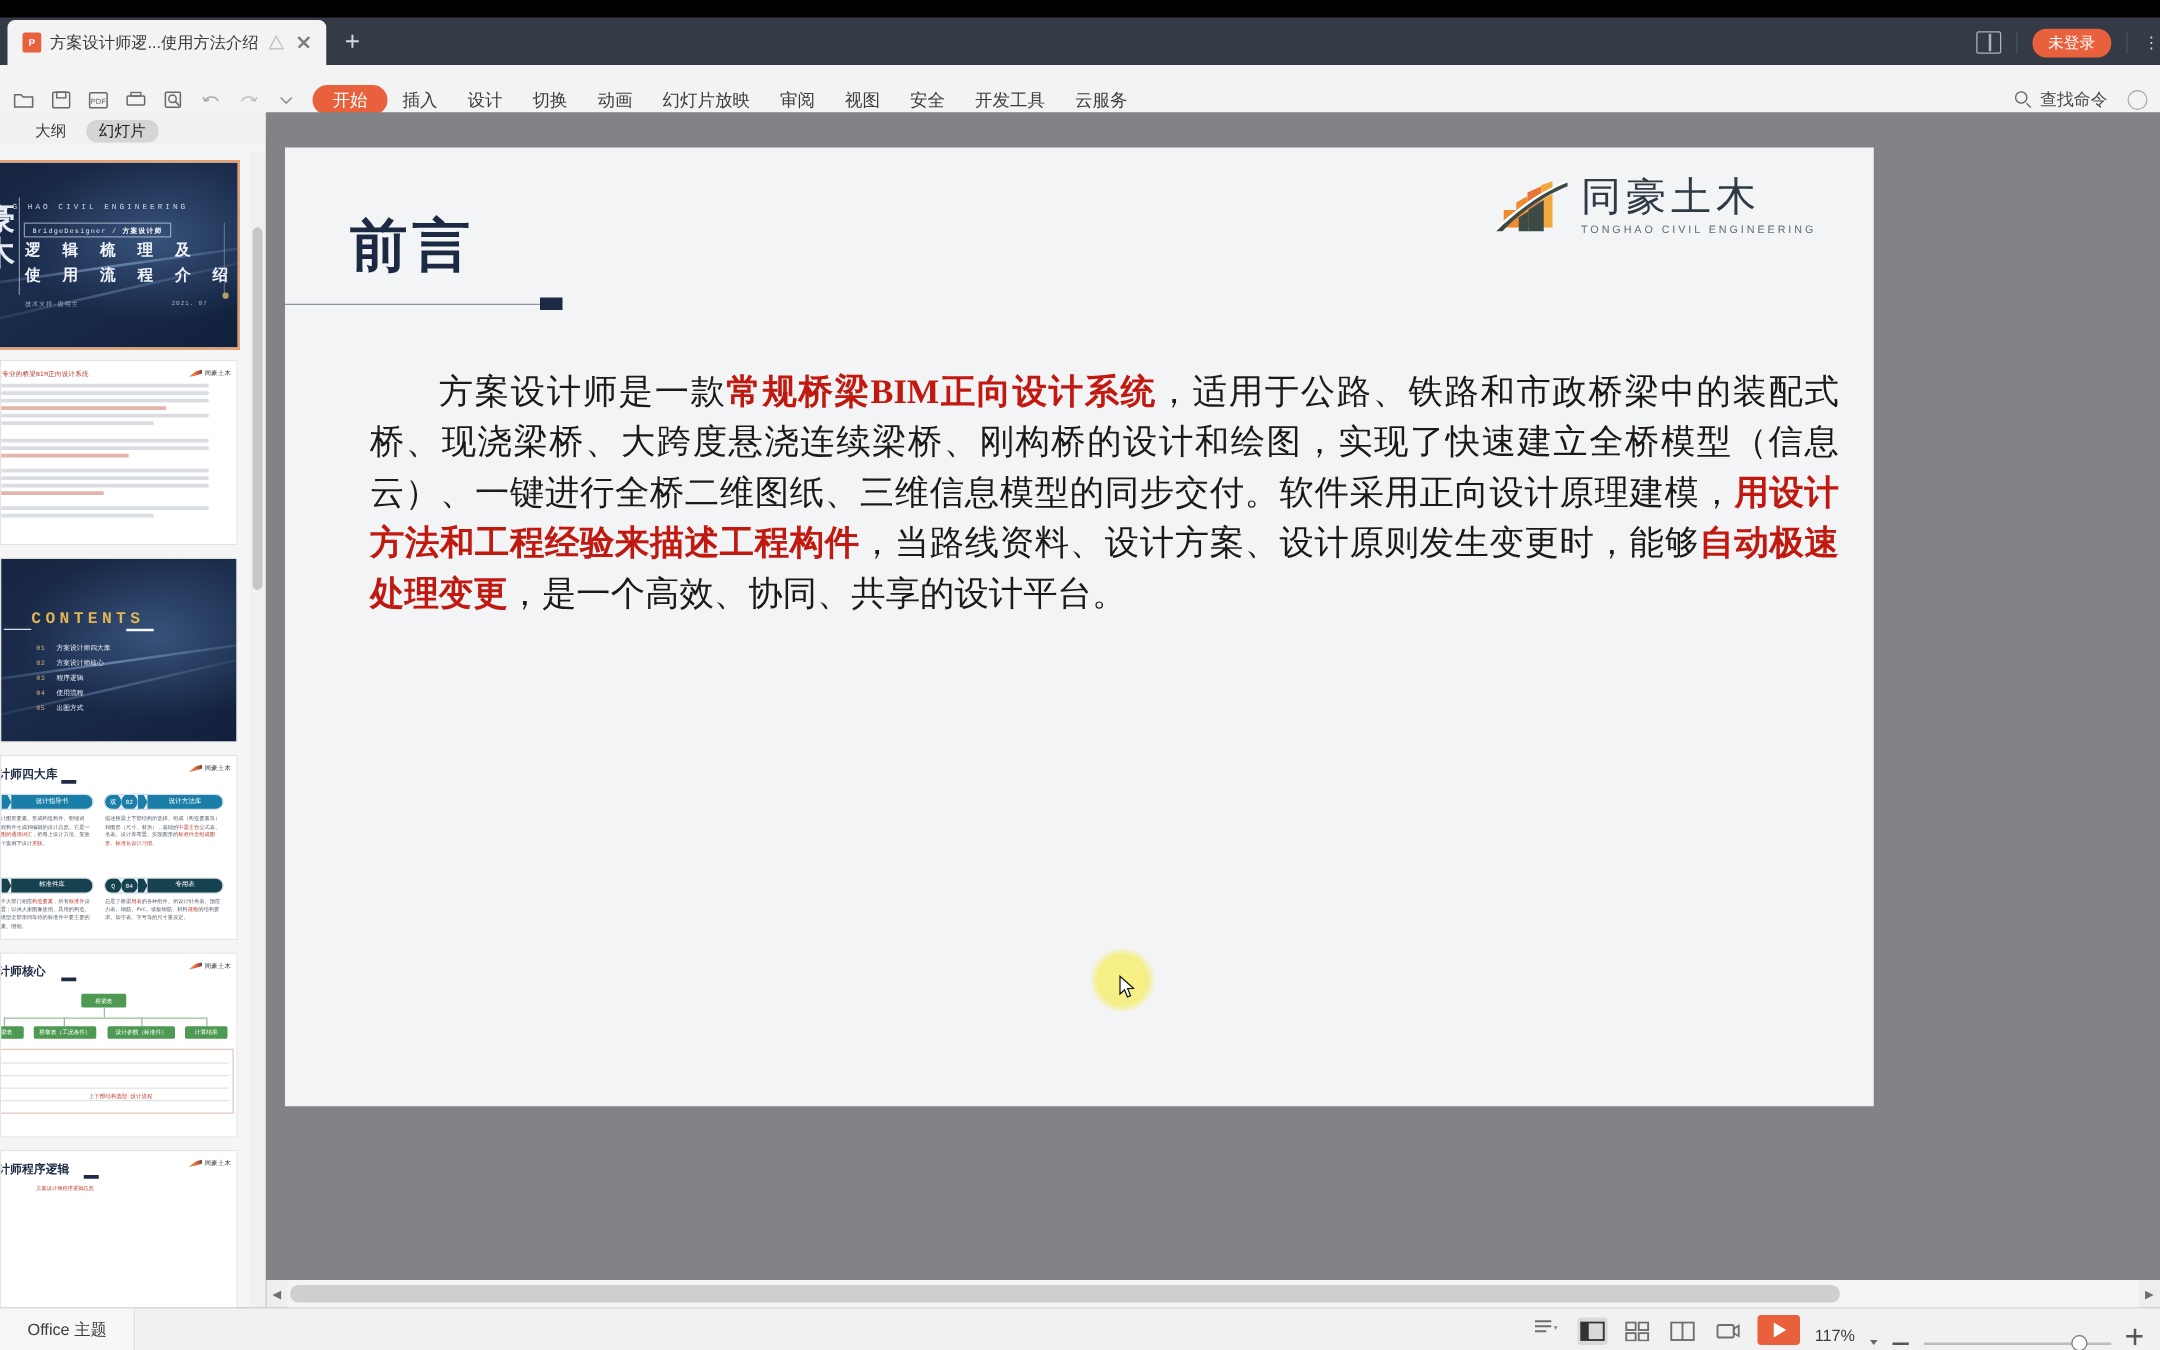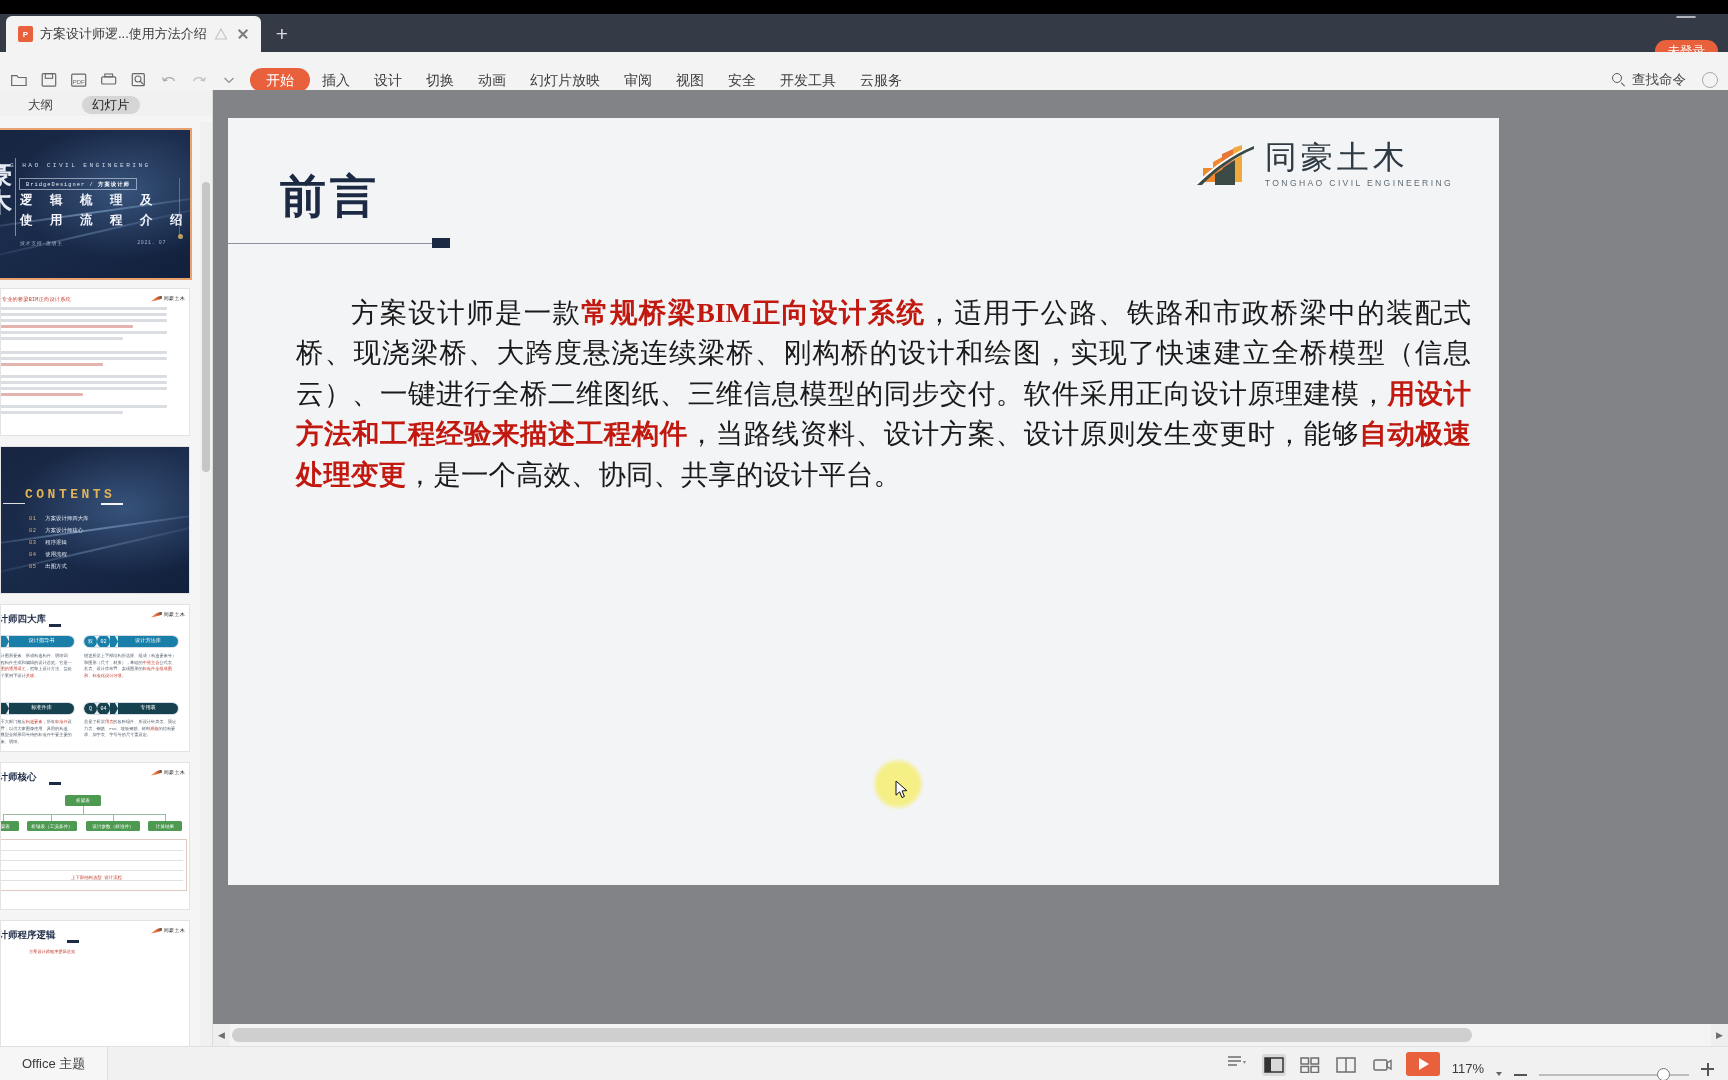--- a/index.html
+++ b/index.html
@@ -36,21 +36,21 @@
   .tab-close:before, .tab-close:after {
     content:""; position:absolute; left:2px; top:7px; width:12px; height:1.6px;
     background:#555;
   }
   .tab-close:before { transform:rotate(45deg); }
   .tab-close:after  { transform:rotate(-45deg); }
   .newtab {
     width:42px; height:36px; display:flex; align-items:center; justify-content:center;
     color:#d6d8dc; font-size:21px; font-weight:300;
   }
-  .tb-right { margin-left:auto; display:flex; align-items:center; height:36px; gap:12px; padding-right:10px;flex-direction:column; }
+  .tb-right { margin-left:auto; display:flex; align-items:center; height:36px; gap:12px; padding-right:0; }
   .tb-icon-book { width:20px; height:18px; position:relative; opacity:.8; }
   .tb-icon-book .bk { position:absolute; inset:0; border:1.5px solid #cfd2d8; border-radius:2px; }
   .tb-icon-book .bk:after { content:""; position:absolute; left:55%; top:1px; bottom:1px; width:1.5px; background:#cfd2d8; }
   .tb-sep { width:1px; height:18px; background:#4d5463; }
   .login-btn {
     background:#e8603c; color:#fff; font-size:12.5px; border-radius:11px;
     padding:3px 13px; white-space:nowrap;
   }
   .tb-dots { width:14px; color:#cfd2d8; font-size:13px; text-align:center; }
 
@@ -73,21 +73,21 @@
   .mag { width:14px; height:14px; position:relative; }
   .mag .circ { position:absolute; left:0; top:0; width:10px; height:10px; border:1.4px solid #5a5a5a; border-radius:50%; }
   .mag .hdl { position:absolute; left:9px; top:9px; width:5px; height:1.4px; background:#5a5a5a; transform:rotate(45deg); transform-origin:left center; }
   .ribbon-smiley { width:16px; height:16px; border:1.4px solid #8a8a8a; border-radius:50%; opacity:.7; }
 
   
   .leftpanel {
     position:absolute; left:0; top:90px; width:213px; bottom:34px;
     background:#f5f5f5; border-right:1px solid #dcdcdc; overflow:hidden;
   }
-  .panel-tabs { height:26px; display:flex; align-items:center; gap:19px; padding:4px 0 0 18px; background:#f1f1f1; }
+  .panel-tabs { height:26px; display:flex; align-items:center; gap:6px; padding:4px 0 0 18px; background:#f1f1f1; }
   .ptab { font-size:12.5px; color:#444; padding:3px 10px; border-radius:11px; line-height:1; }
   .ptab.active { background:#d5d5d5; color:#222; }
   .thumbs { position:absolute; left:0; right:12px; top:32px; bottom:0; overflow:hidden; }
   .thumb { position:relative; margin:8px 10px 10px 0; height:148px; overflow:hidden; background:#fff;font-family:Liberation Mono, monospace; }
   .thumb.sel { outline:2px solid #e8a272; }
   .thumb.plain { border:1px solid #e3e3e3; }
   .th-inner { position:absolute; left:-18px; top:0; width:210px; height:148px; }
 
   
   .dark-slide {

